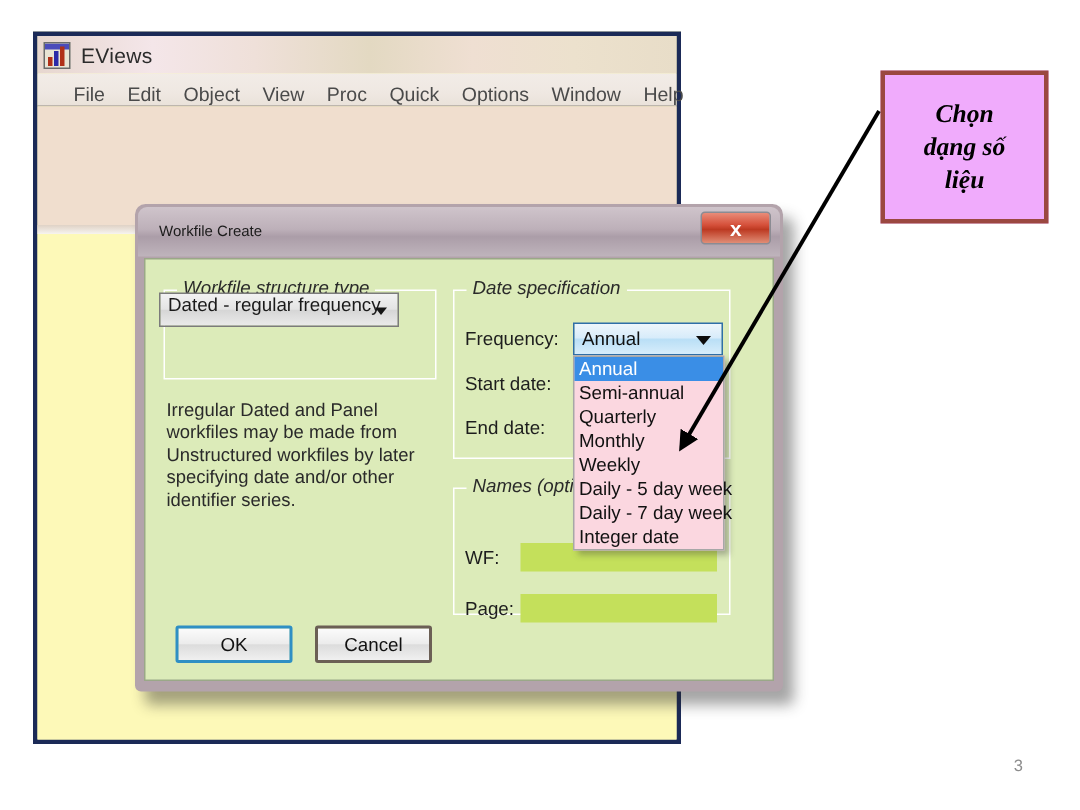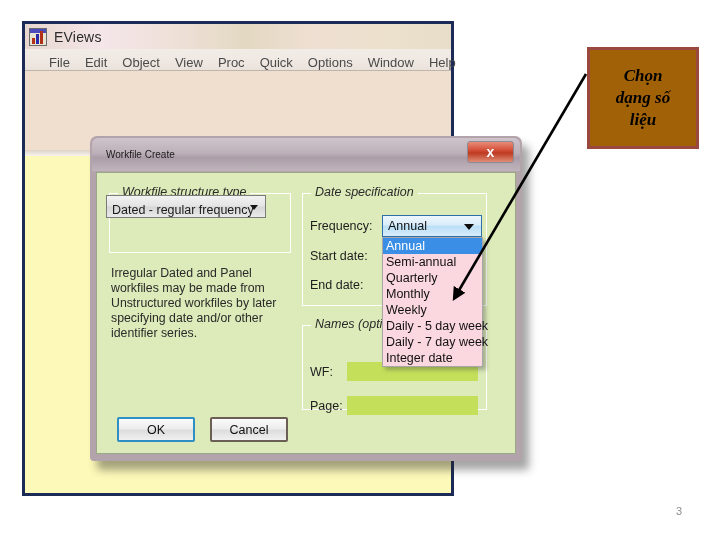--- a/index.html
+++ b/index.html
@@ -205,21 +205,21 @@
   #structure-combo {
     position: absolute;
     left: 9px;
     top: 22px;
     width: 160px;
     height: 23px;
     background: linear-gradient(to bottom, #f2f2f2 0%, #e4e4e4 48%, #d6d6d6 52%, #eaeaea 100%);
     border: 1px solid #7b7b7b;
     box-sizing: border-box;
     display: flex;
-    align-items: flex-end;
+    align-items: flex-start;
     cursor: pointer;
   }
   #structure-combo .combo-text {
     font-size: 12.5px;
     color: #1a1a1a;
     margin-left: 5px;
     white-space: nowrap;
   }
   #structure-combo .combo-arrow {
     position: absolute;
@@ -351,21 +351,21 @@
   }
 
   
   #callout-box {
     position: absolute;
     left: 587px;
     top: 47px;
     width: 112px;
     height: 102px;
     border: 3px solid #9b4840;
-    background: #a16207;
+    background: #f0abfc;
     box-sizing: border-box;
     display: flex;
     flex-direction: column;
     align-items: center;
     justify-content: center;
   }
   #callout-box .callout-line {
     font-family: "Liberation Serif", serif;
     font-weight: bold;
     font-style: italic;

